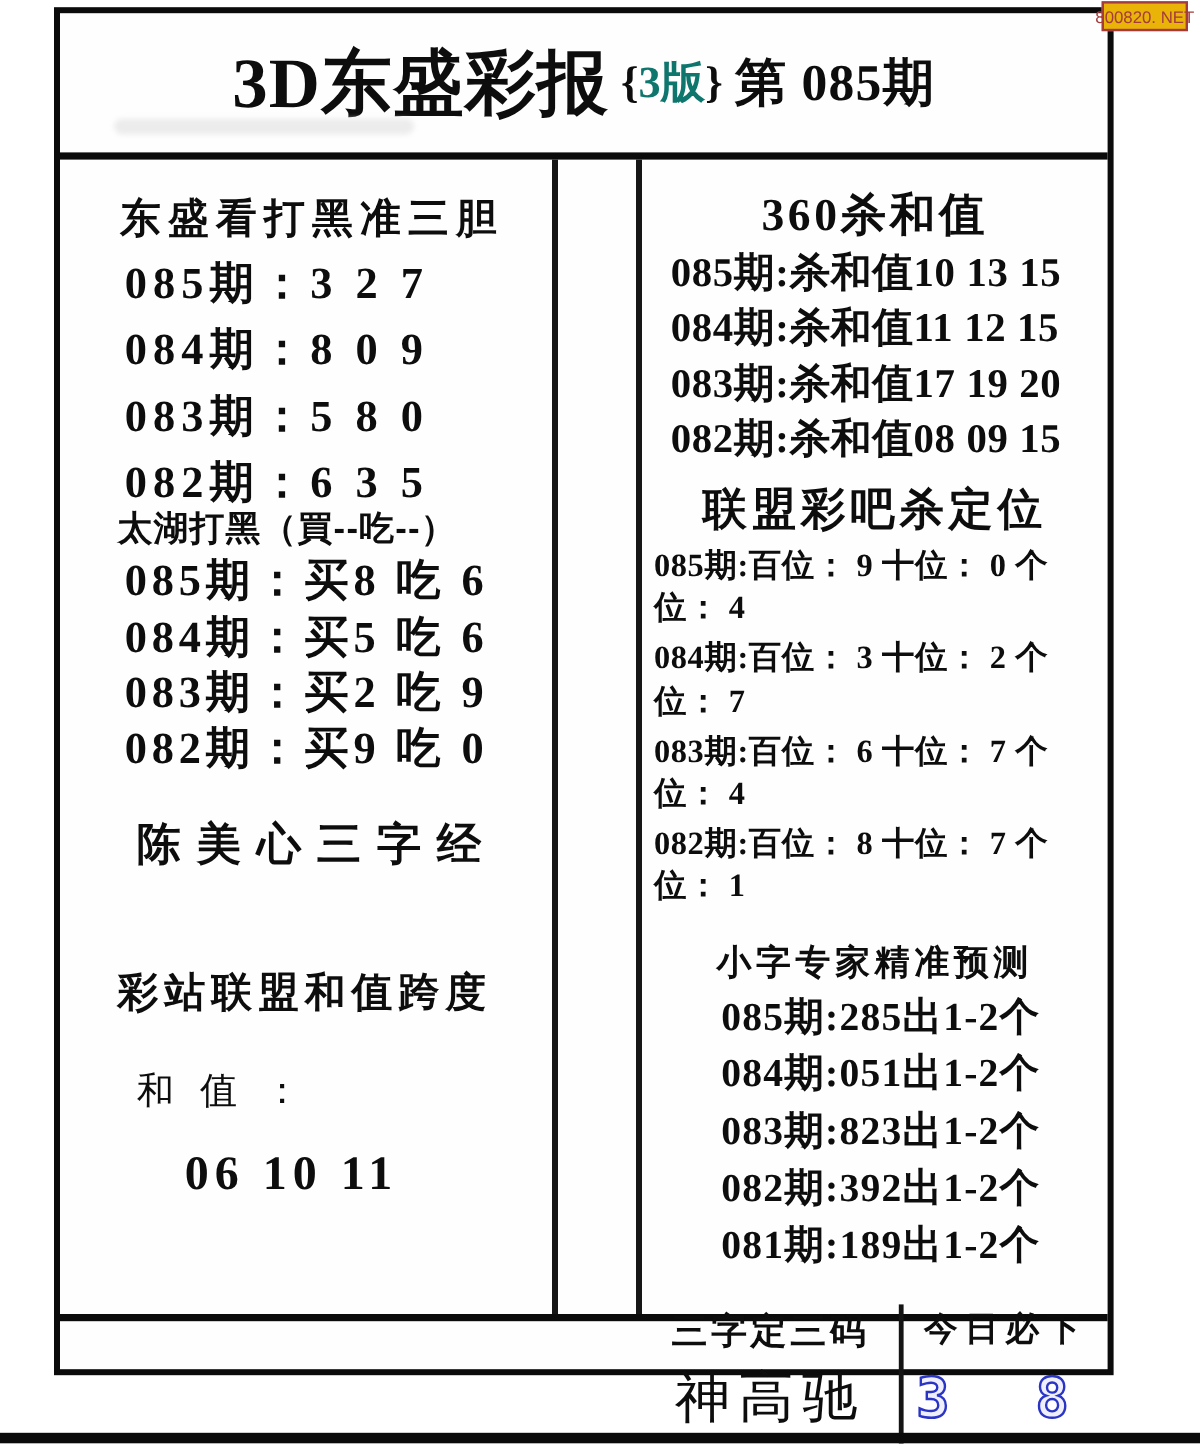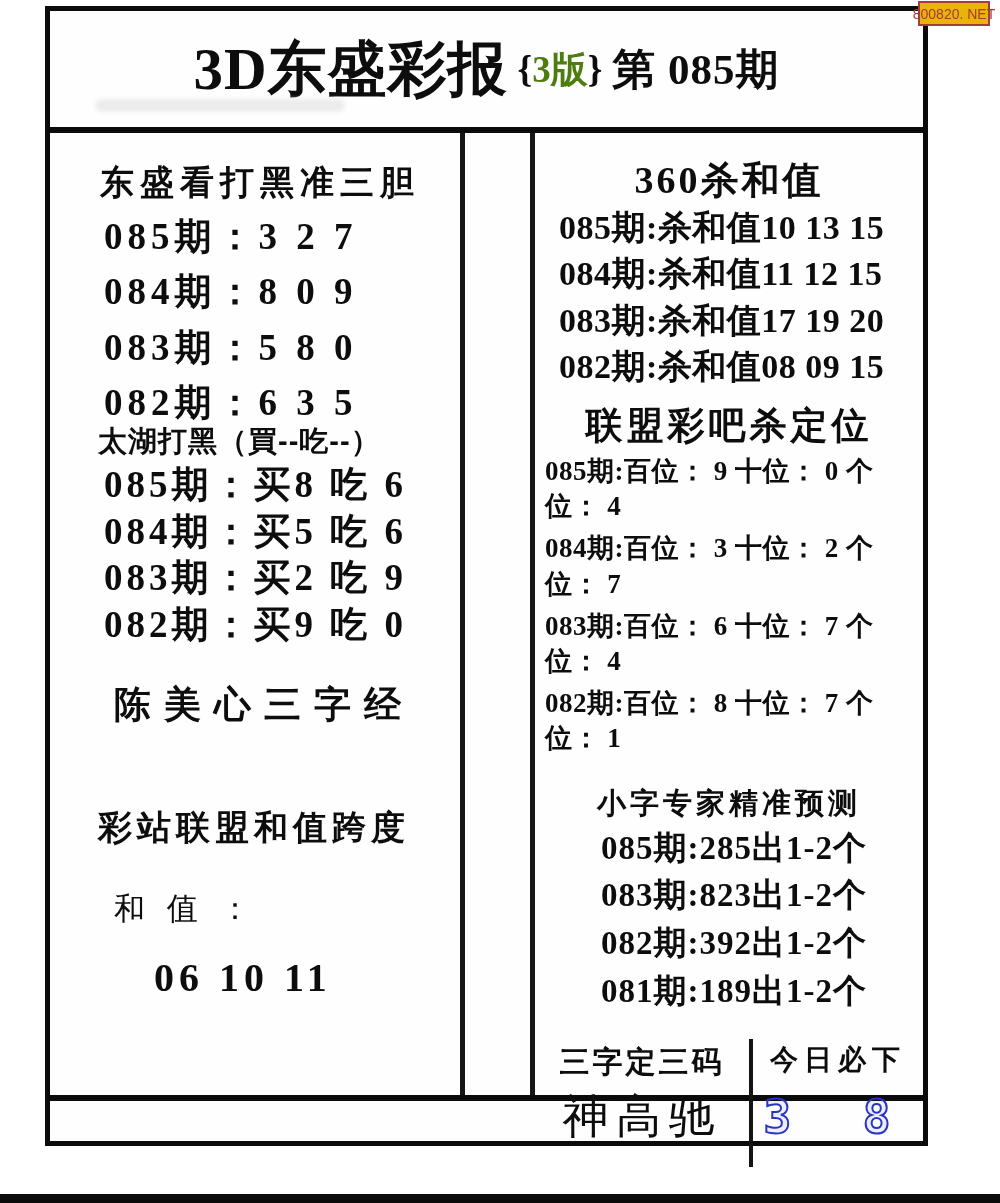--- a/index.html
+++ b/index.html
@@ -14,21 +14,21 @@
   }
   
   .header{
     height:122px;border-bottom:6px solid #0b0b0b;box-sizing:border-box;
     display:flex;align-items:center;justify-content:center;position:relative;
   }
   .smudge{position:absolute;left:45px;top:88px;width:250px;height:13px;
     background:#ececec;border-radius:7px;filter:blur(2px);}
   .title-main{font-size:59px;font-weight:bold;letter-spacing:1px;line-height:1;}
   .title-edition{font-size:37px;font-weight:bold;margin-left:10px;line-height:1;}
-  .title-edition .red{color:#4d7c0f;}
+  .title-edition .red{color:#0f766e;}
   .title-issue{font-size:43px;font-weight:bold;margin-left:10px;line-height:1;letter-spacing:1px;}
   
   .net-badge{
     position:absolute;left:918px;top:1px;width:72px;height:25px;
     border:2px solid #a53c3c;background:#eab308;color:#a53c3c;
     font-family:"Liberation Sans","DejaVu Sans",sans-serif;
     font-size:14px;display:flex;align-items:center;justify-content:center;
     letter-spacing:0px;z-index:5;box-sizing:border-box;white-space:nowrap;
   }
   
@@ -124,20 +124,21 @@
       <div class="r-row1">082期:杀和值08 09 15</div>
 
       <div class="r-sec2-title">联盟彩吧杀定位</div>
       <div class="r-row2">085期:百位： 9 十位： 0 个位： 4</div>
       <div class="r-row2">084期:百位： 3 十位： 2 个位： 7</div>
       <div class="r-row2">083期:百位： 6 十位： 7 个位： 4</div>
       <div class="r-row2">082期:百位： 8 十位： 7 个位： 1</div>
 
       <div class="r-sec3-title">小字专家精准预测</div>
       <div class="r-row3">085期:285出1-2个</div>
+      <div class="r-row3">084期:051出1-2个</div>
       <div class="r-row3">083期:823出1-2个</div>
       <div class="r-row3">082期:392出1-2个</div>
       <div class="r-row3">081期:189出1-2个</div>
 
       <div class="r-bottom">
         <div class="rb-left">
           <div class="rb-title">三字定三码</div>
           <div class="rb-name">神高驰</div>
         </div>
         <div class="rb-right">

